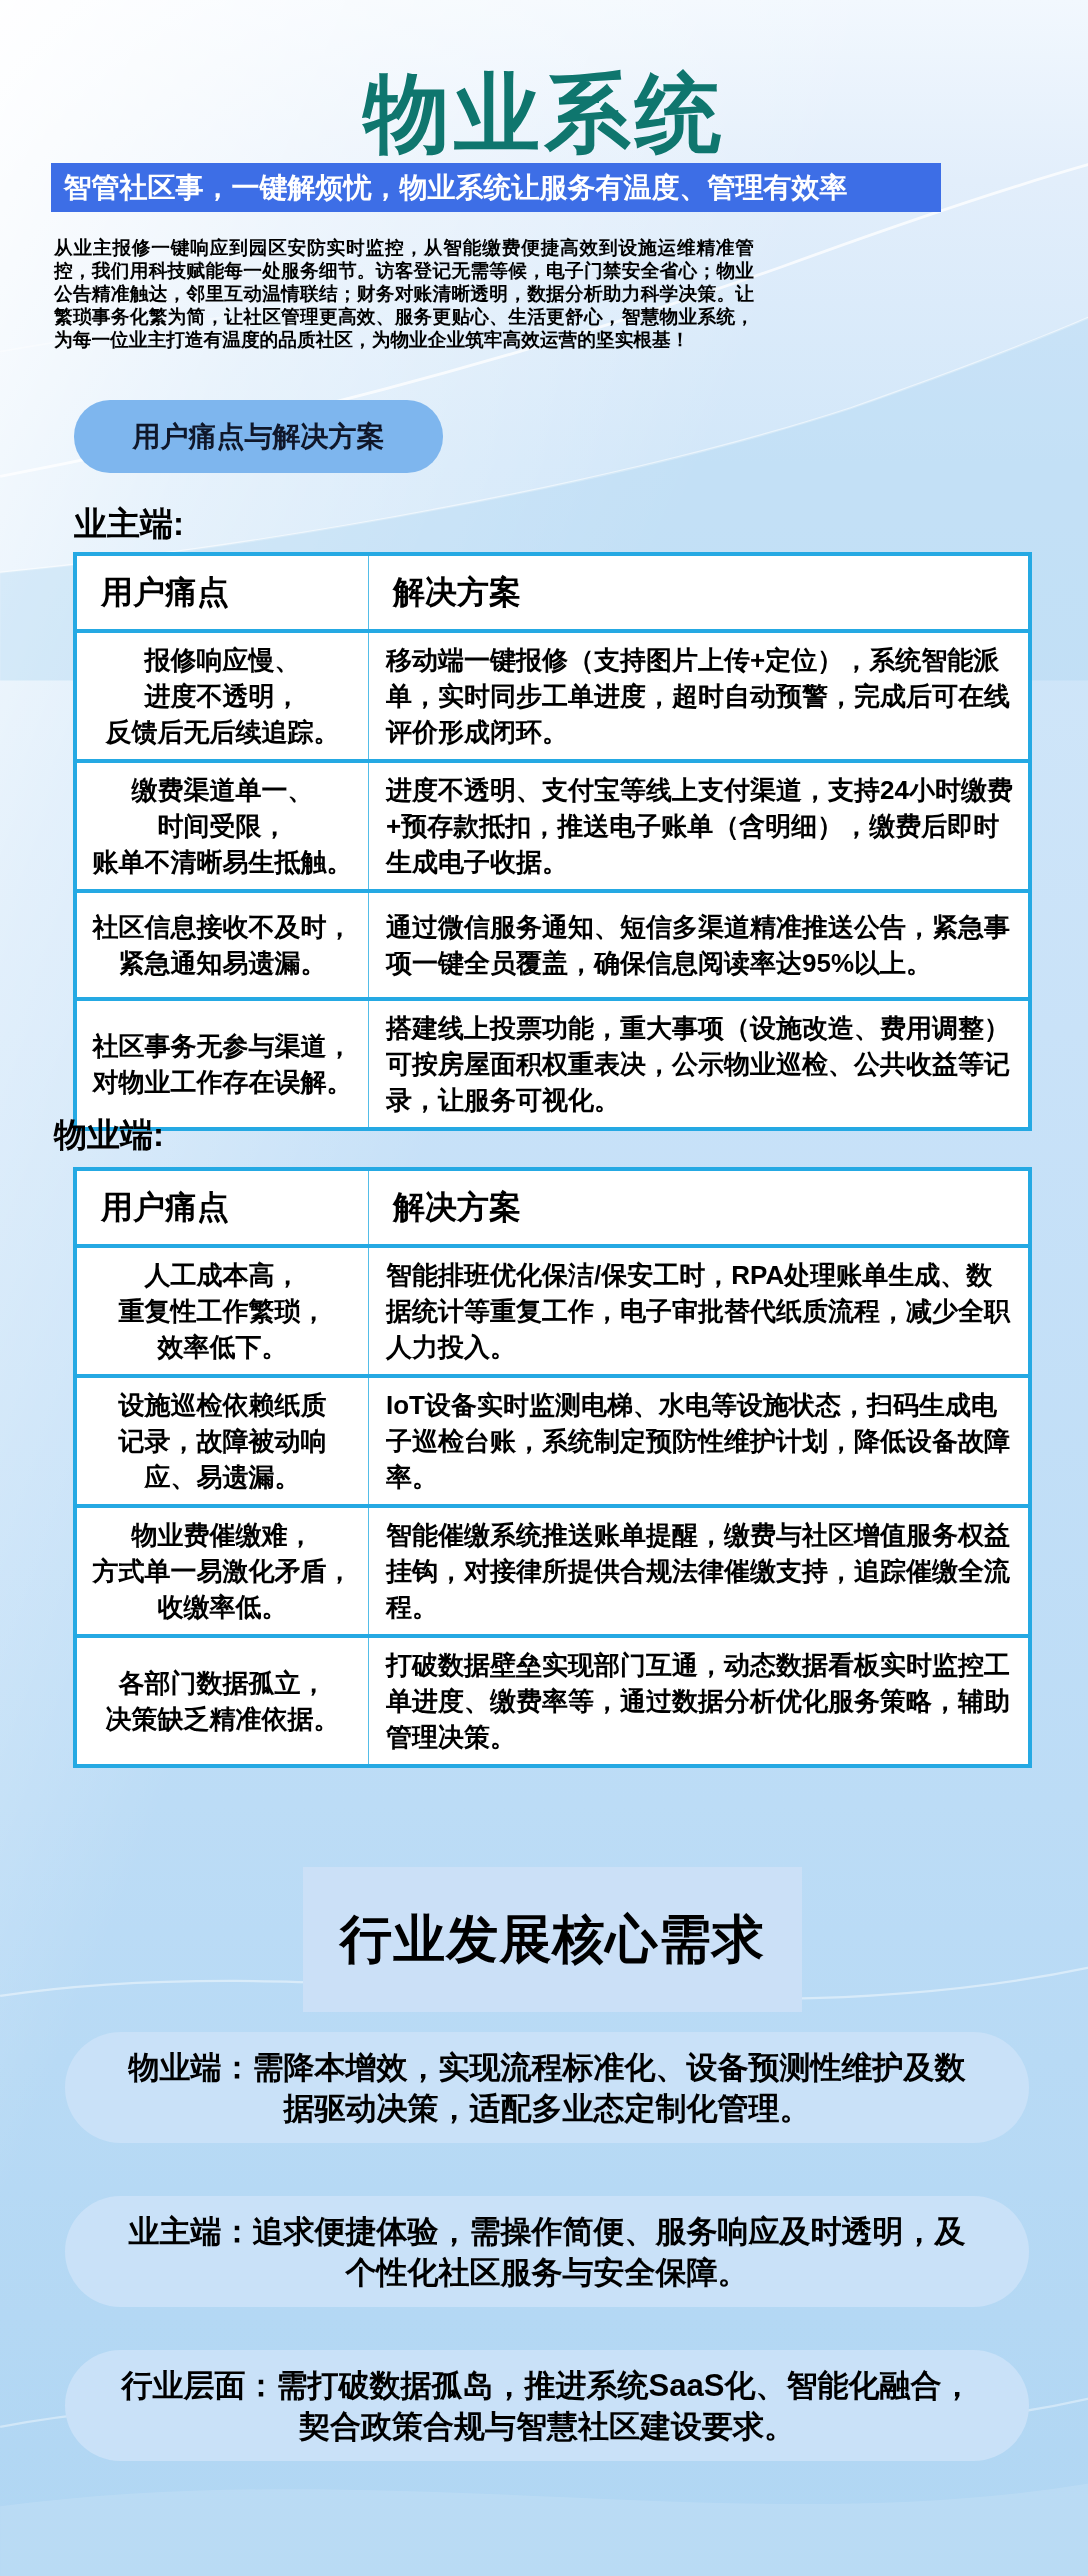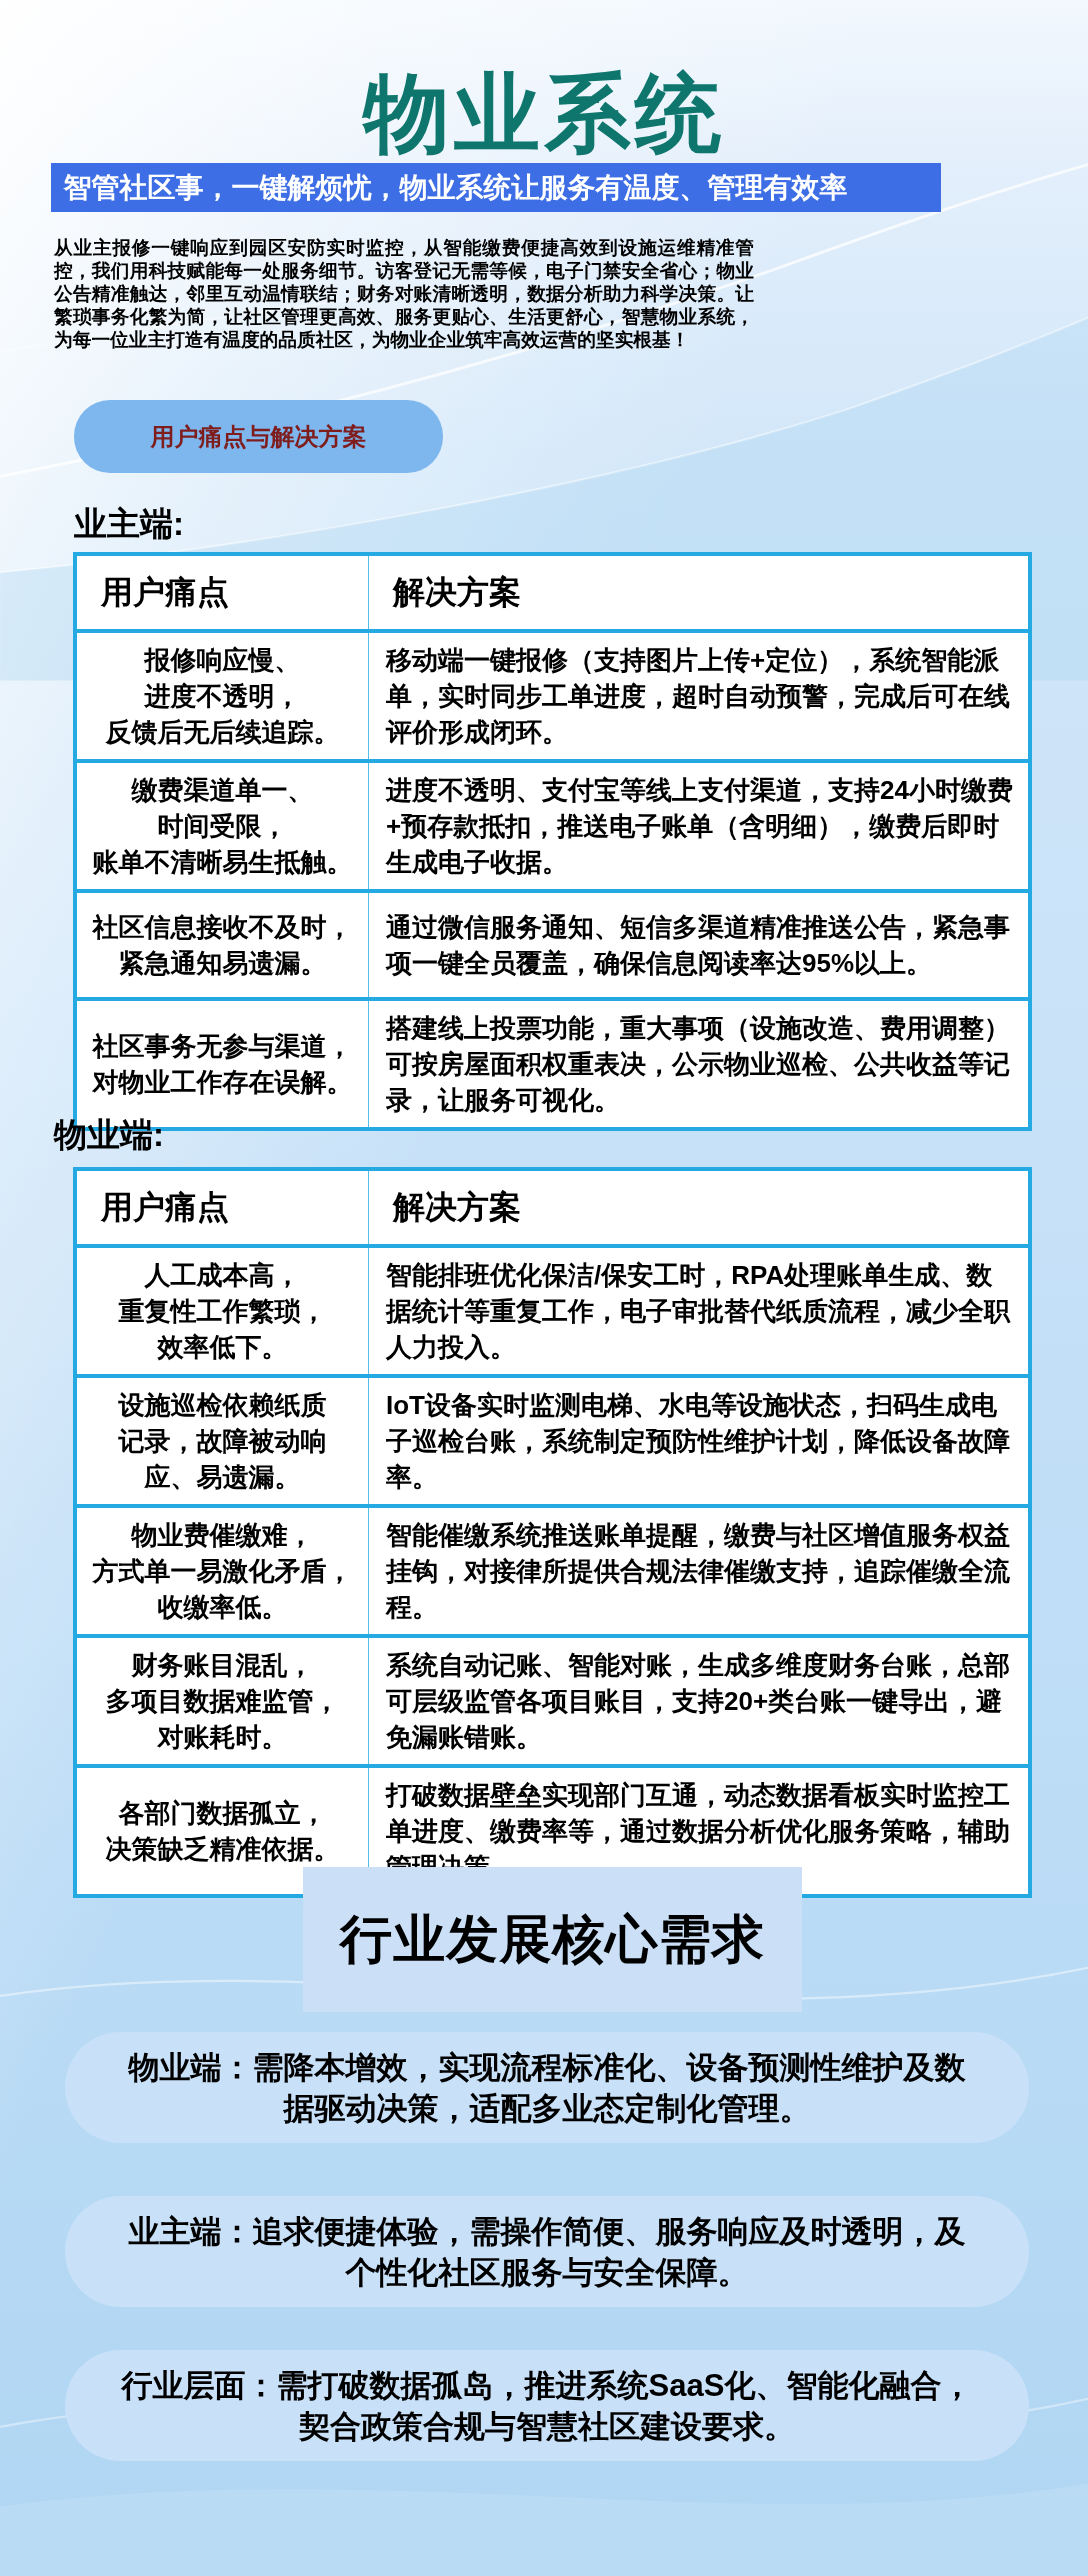--- a/index.html
+++ b/index.html
@@ -25,21 +25,21 @@
     line-height:49px; padding-left:12.5px; box-sizing:border-box; white-space:nowrap;
   }
   .intro {
     position:absolute; left:54px; top:236px; width:700px;
     font-size:18.7px; line-height:23px; font-weight:700; text-align:justify;
   }
   .section-badge {
     position:absolute; left:74px; top:400px; width:369px; height:73px;
     background:#7eb6ee; border-radius:36px;
     display:flex; align-items:center; justify-content:center;
-    font-size:24px; font-weight:700; color:#7f1d1d;
+    font-size:28px; font-weight:700; color:#0f172a;
   }
   .sec-heading { position:absolute; left:54px; font-size:33px; font-weight:800; }
   #owner-heading { top:502px;margin-left:20px; }
   #property-heading { top:1113px; }
 
   table.pain-table {
     position:absolute; left:73px; width:959px; table-layout:fixed;
     background:#ffffff; border-collapse:collapse; border:4.5px solid #25a9e3;
   }
   #owner-table { top:552px; }
@@ -155,26 +155,20 @@
 应、易遗漏。</td>
     <td class="sol">IoT设备实时监测电梯、水电等设施状态，扫码生成电子巡检台账，系统制定预防性维护计划，降低设备故障率。</td>
   </tr>
   <tr>
     <td class="pain">物业费催缴难，
 方式单一易激化矛盾，
 收缴率低。</td>
     <td class="sol">智能催缴系统推送账单提醒，缴费与社区增值服务权益挂钩，对接律所提供合规法律催缴支持，追踪催缴全流程。</td>
   </tr>
   <tr>
-    <td class="pain">财务账目混乱，
-多项目数据难监管，
-对账耗时。</td>
-    <td class="sol">系统自动记账、智能对账，生成多维度财务台账，总部可层级监管各项目账目，支持20+类台账一键导出，避免漏账错账。</td>
-  </tr>
-  <tr>
     <td class="pain">各部门数据孤立，
 决策缺乏精准依据。</td>
     <td class="sol">打破数据壁垒实现部门互通，动态数据看板实时监控工单进度、缴费率等，通过数据分析优化服务策略，辅助管理决策。</td>
   </tr>
 </tbody>
   </table>
 
 <div class="industry-banner">
   <span>行业发展核心需求</span>
 </div>

